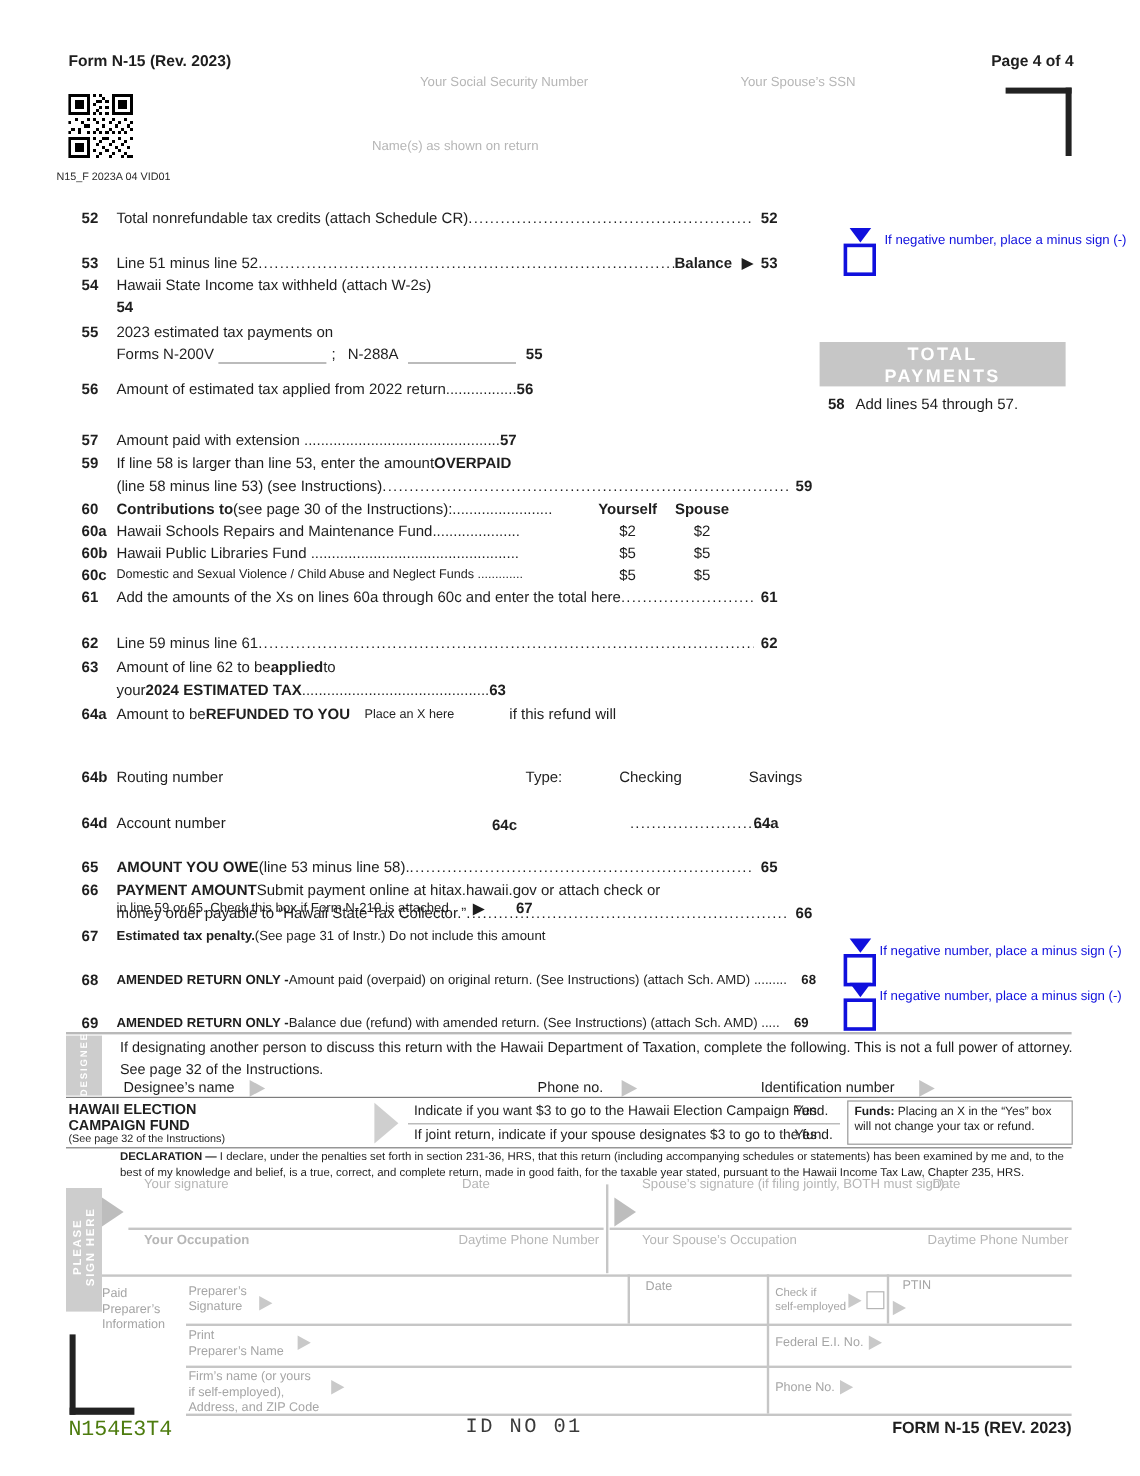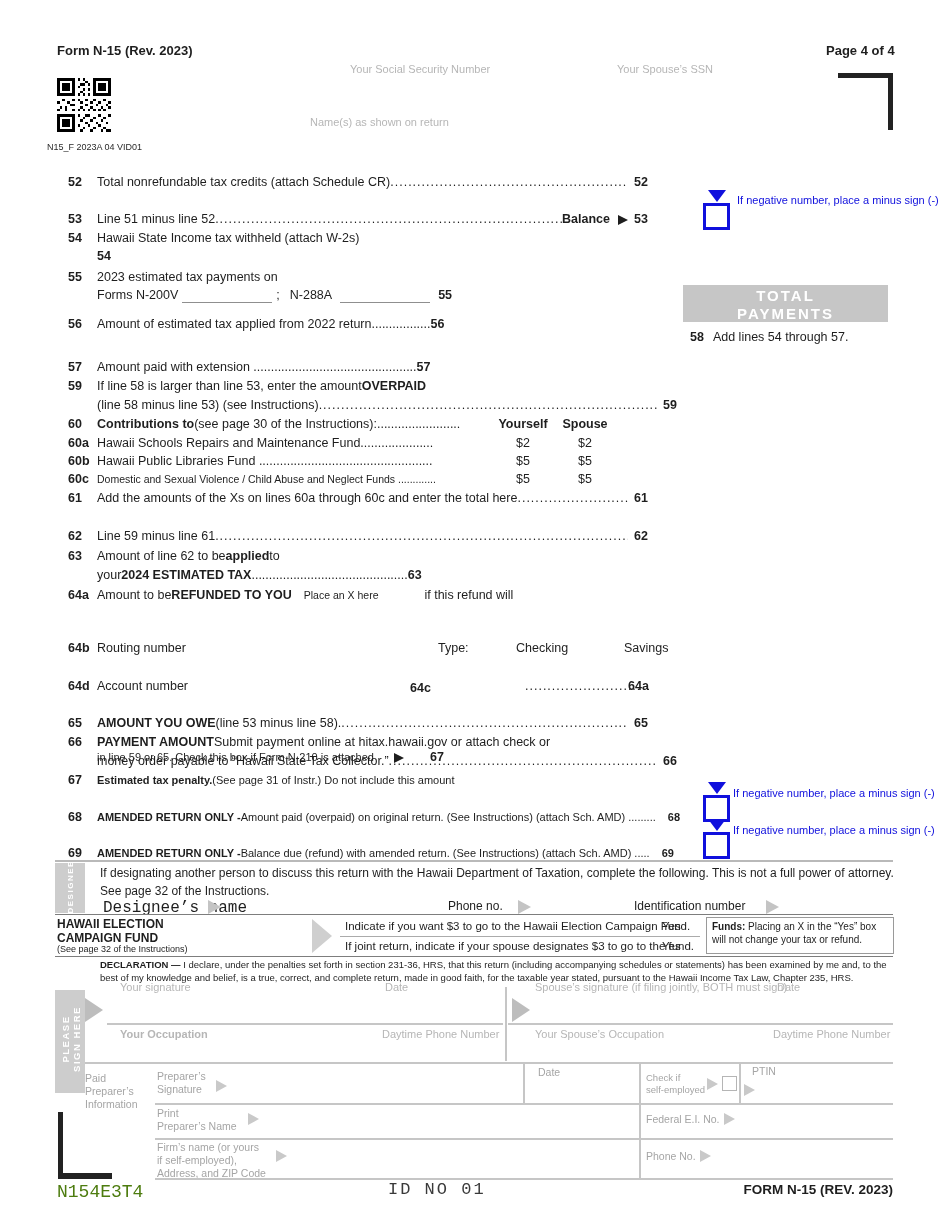--- a/index.html
+++ b/index.html
@@ -288,21 +288,21 @@
     <div class="tri-blue"></div>
     <div class="bluebox"></div>
   </div>
   <div class="abs blue" style="left:733px;top:824px;">If negative number, place a minus sign (-)</div>
 
   <div class="hr" style="left:55px;top:860px;width:838px;background:#b9b9b9;"></div>
   <div class="graybox" style="left:55px;top:863px;width:30px;height:50px;">
     <div class="vtxt" style="font-size:8px;width:50px;left:-10px;top:21px;">DESIGNEE</div>
   </div>
   <div class="abs" style="left:100px;top:865px;width:794px;font-size:12px;line-height:17.5px;">If designating another person to discuss this return with the Hawaii Department of Taxation, complete the following. This is not a full power of attorney. See page 32 of the Instructions.</div>
-  <div class="abs" style="left:103px;top:899px;font-size:16px;font-family:Liberation Mono, monospace;">Designee’s name</div>
+  <div class="abs" style="left:103px;top:899px;font-size:12px;">Designee’s name</div>
   <div class="arr" style="left:208px;top:900px;"></div>
   <div class="abs" style="left:448px;top:899px;font-size:12px;">Phone no.</div>
   <div class="arr" style="left:518px;top:900px;"></div>
   <div class="abs" style="left:634px;top:899px;font-size:12px;">Identification number</div>
   <div class="arr" style="left:766px;top:900px;"></div>
 
   <div class="hrd" style="left:55px;top:914px;width:838px;"></div>
   <div class="abs b" style="left:57px;top:918px;font-size:12px;line-height:13.5px;">
     <div>HAWAII ELECTION</div>
     <div>CAMPAIGN FUND</div>

